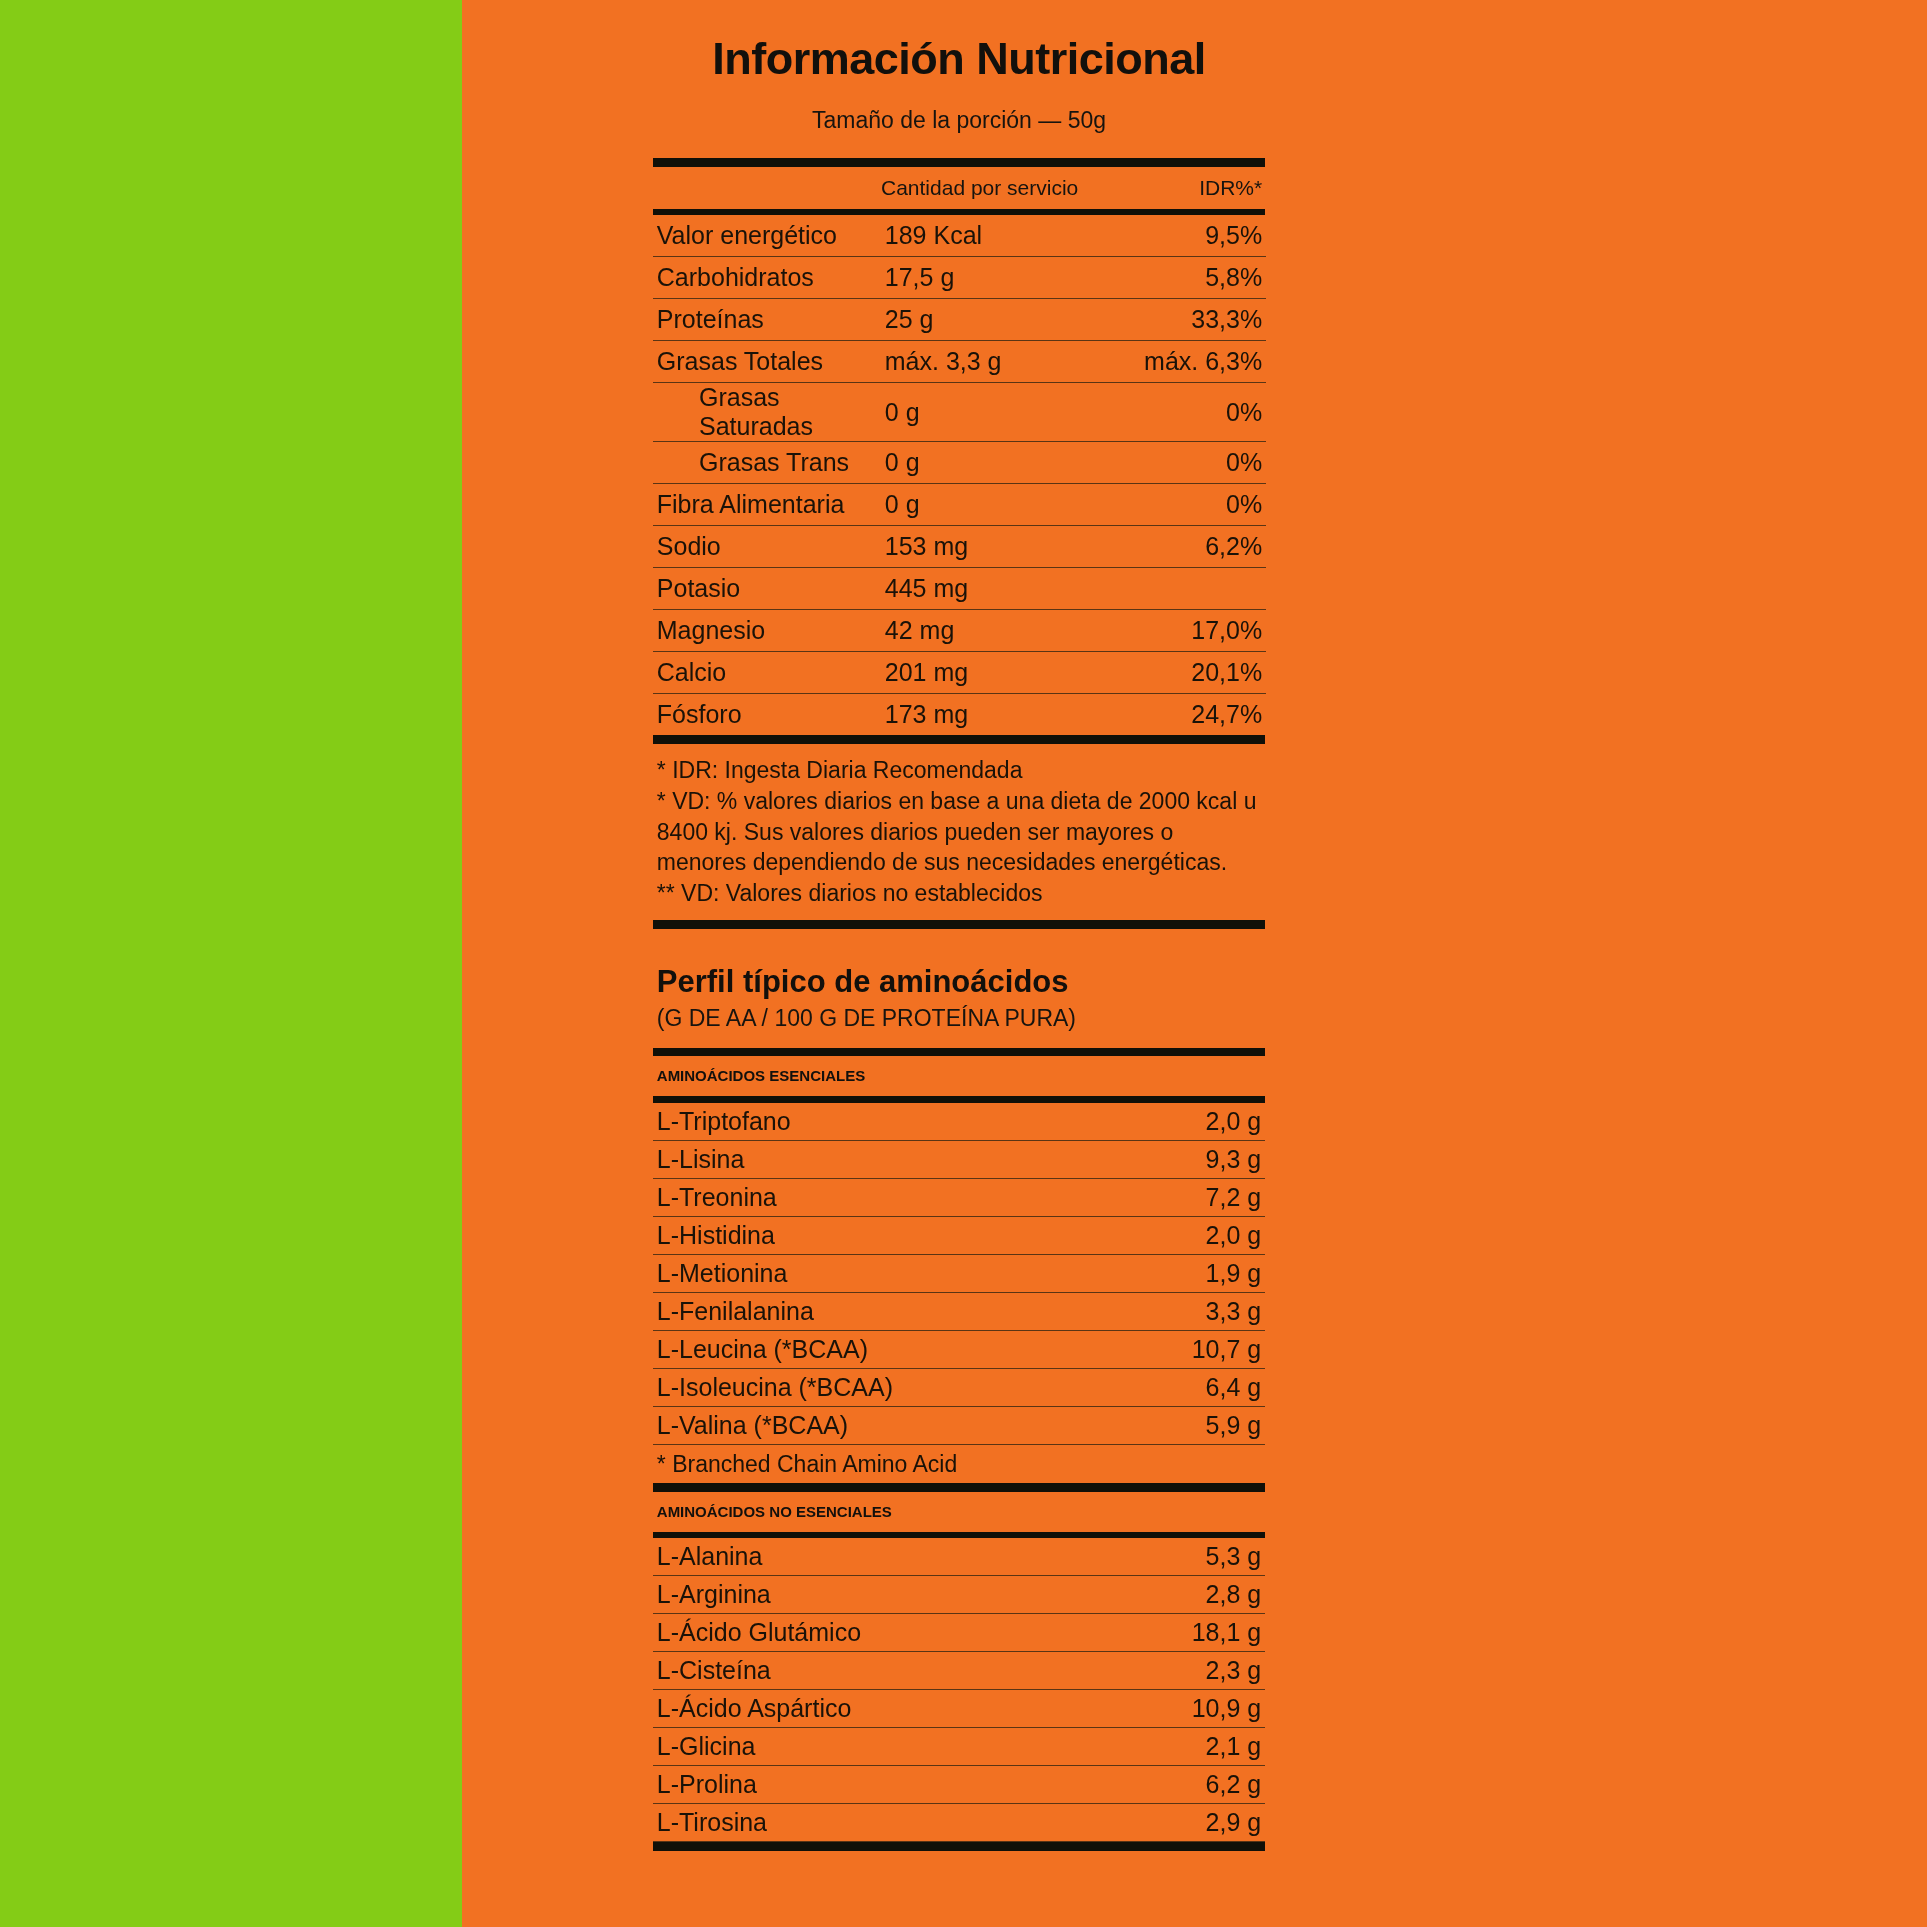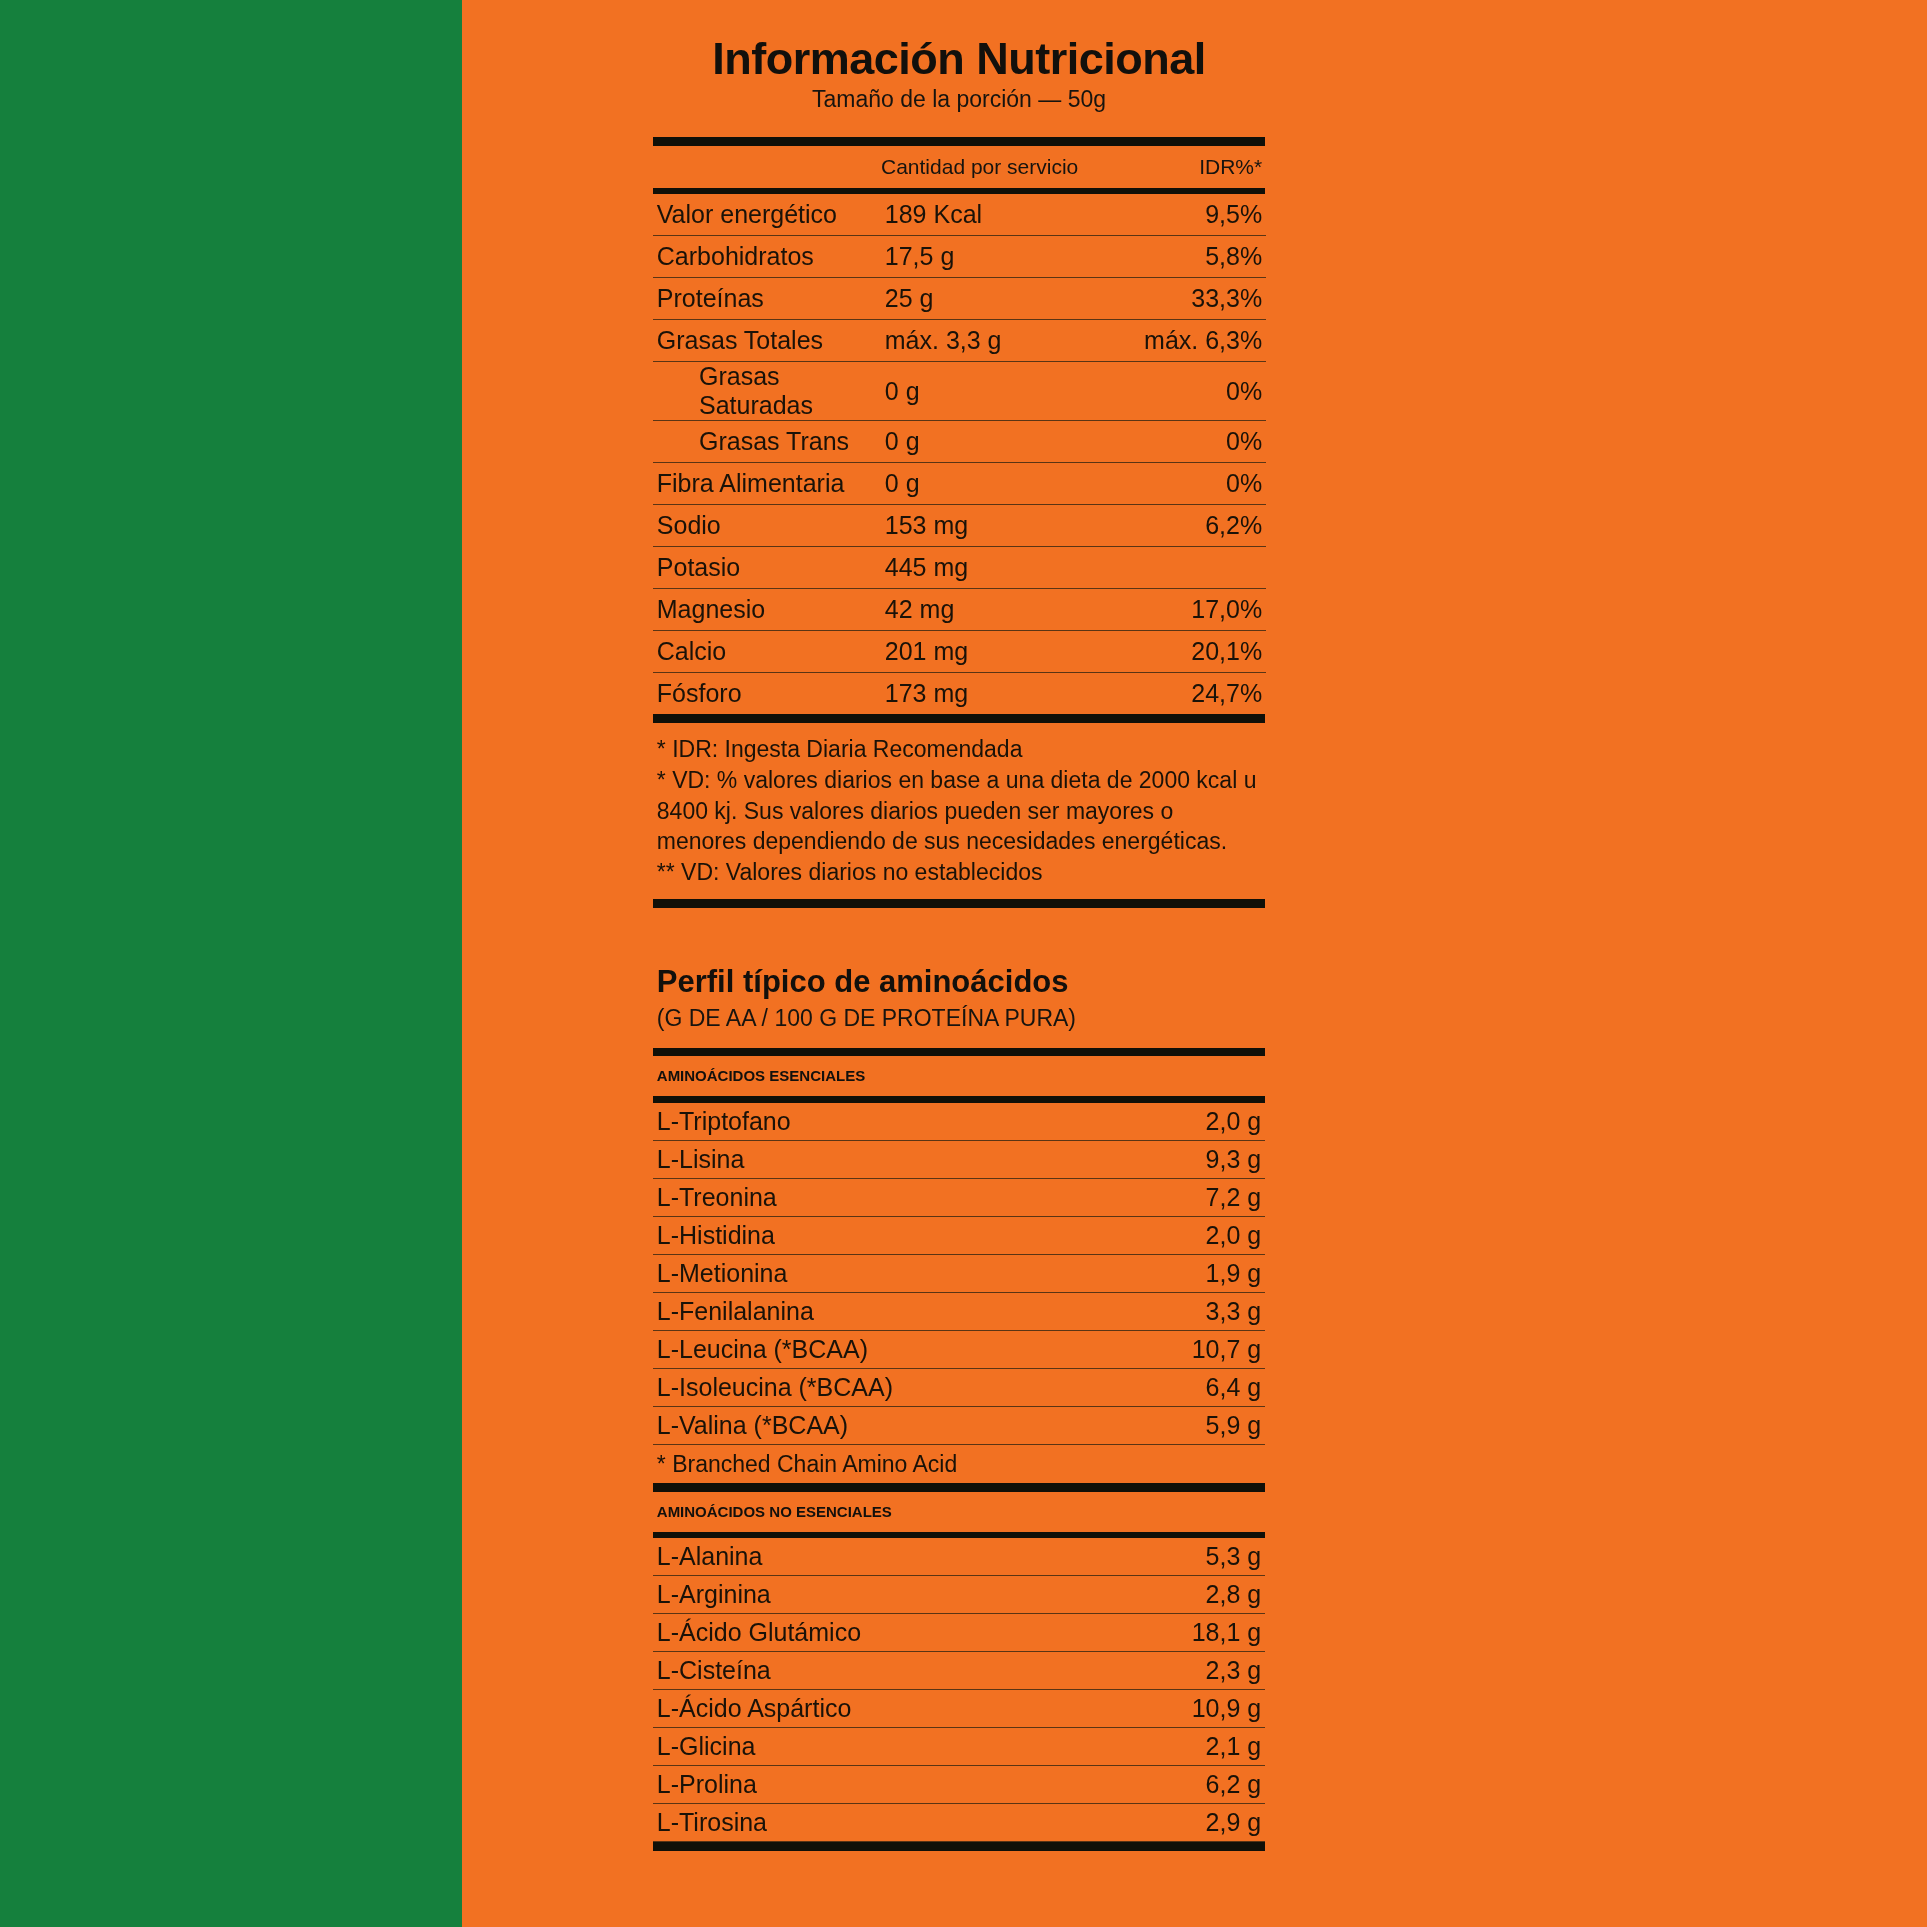--- a/index.html
+++ b/index.html
@@ -11,21 +11,21 @@
     width: 1927px;
     height: 1927px;
     font-family: "Liberation Sans", sans-serif;
     overflow: hidden;
   }
 
   #canvas {
     position: relative;
     width: 1927px;
     height: 1927px;
-    background: #15803d;
+    background: #84cc16;
   }
 
   
   #panel {
     position: absolute;
     left: 462px;
     top: 0;
     width: 1465px;
     height: 1927px;
     background: #F27122;
@@ -166,21 +166,21 @@
 </style>
 </head>
 <body>
 
 <div id="canvas">
   <div id="panel">
 
     <div class="content" style="top:36px;">
 
       <div class="main-title">Información Nutricional</div>
-      <div class="subtitle" style="margin-top:7px;">Tamaño de la porción — 50g</div>
+      <div class="subtitle" style="margin-top:28px;">Tamaño de la porción — 50g</div>
 
       <div class="rule-thick" style="margin-top:26px;"></div>
 
       <table class="nt">
         <colgroup>
           <col class="col-name">
             <col class="col-amt">
             <col class="col-idr">
         </colgroup>
         <thead>

